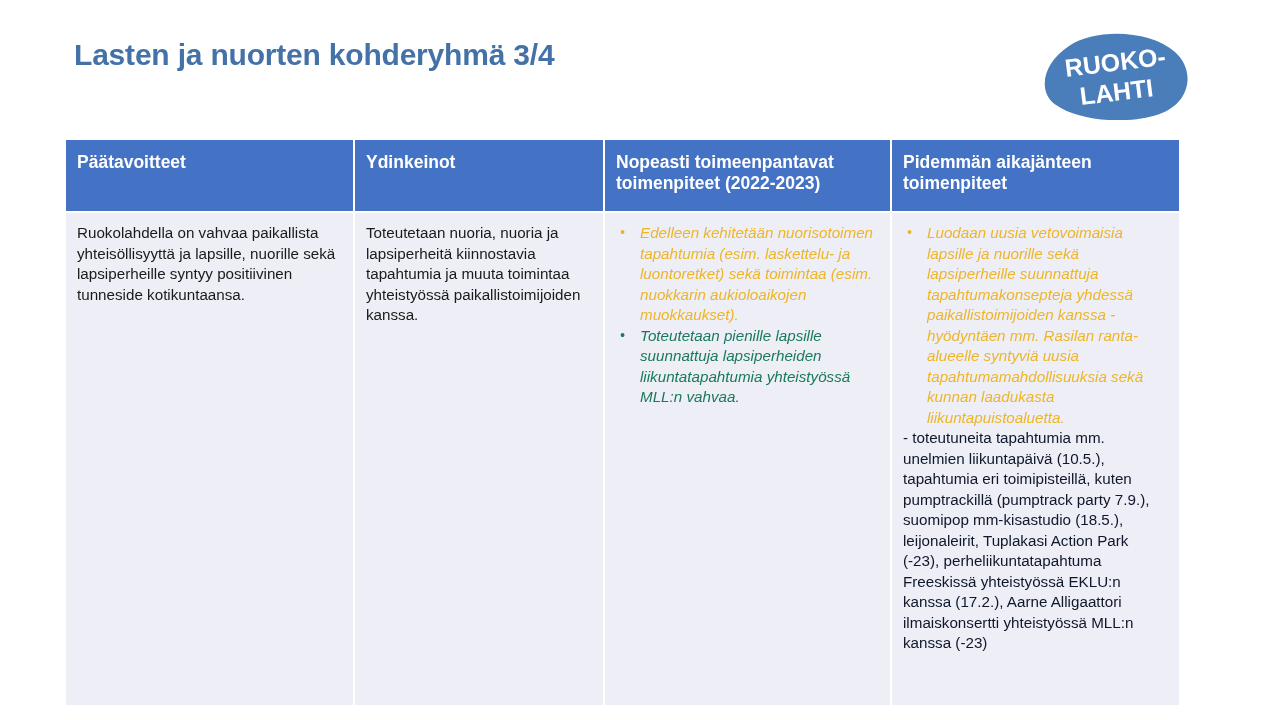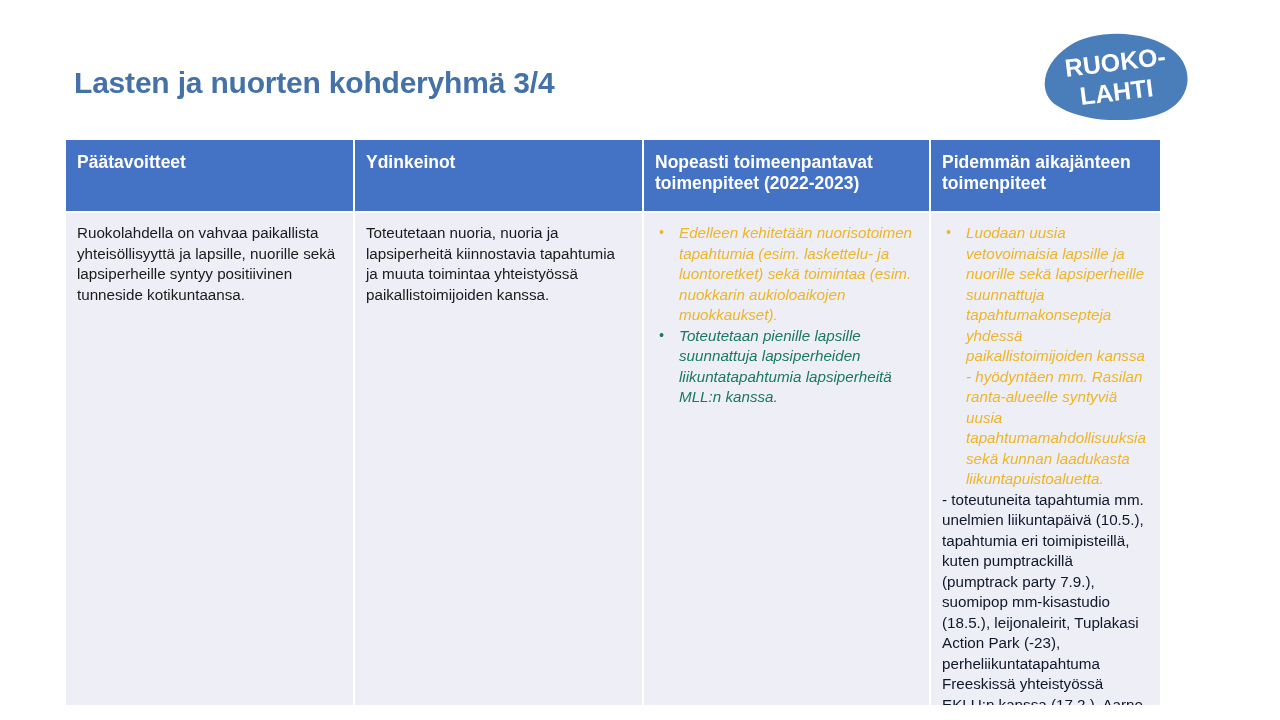--- a/index.html
+++ b/index.html
@@ -18,21 +18,21 @@
   .slide {
     position: absolute;
     inset: 0;
     background: #ffffff;
   }
 
   
   .slide-title {
     position: absolute;
     left: 74px;
-    top: 66px;
+    top: 38px;
     font-size: 30px;
     font-weight: bold;
     color: #4472a8;
     letter-spacing: -0.2px;
     white-space: nowrap;
   }
 
   
   .logo {
     position: absolute;
@@ -52,23 +52,23 @@
     display: flex;
     align-items: stretch;
     gap: 2px;
   }
   .col {
     display: flex;
     flex-direction: column;
     gap: 2px;
   }
   .col.c1 { width: 287px; }
-  .col.c2 { width: 287px; }
+  .col.c2 { width: 248px; }
   .col.c3 { width: 285px; }
-  .col.c4 { width: 229px; }
+  .col.c4 { width: 287px; }
 
   .th {
     background: #4472c4;
     color: #ffffff;
     font-size: 17.5px;
     font-weight: bold;
     line-height: 1.22;
     padding: 12px 11px 10px 11px;
     height: 49px;
     box-sizing: content-box;
@@ -150,21 +150,21 @@
       <div class="td">
         <p>Toteutetaan nuoria, nuoria ja lapsiperheitä kiinnostavia tapahtumia ja muuta toimintaa yhteistyössä paikallistoimijoiden kanssa.</p>
       </div>
     </div>
 
     <div class="col c3">
       <div class="th">Nopeasti toimeenpantavat toimenpiteet (2022-2023)</div>
       <div class="td">
         <ul class="bullets">
           <li class="gold">Edelleen kehitetään nuorisotoimen tapahtumia (esim. laskettelu- ja luontoretket)  sekä toimintaa (esim. nuokkarin aukioloaikojen muokkaukset).</li>
-          <li class="green">Toteutetaan pienille lapsille suunnattuja lapsiperheiden liikuntatapahtumia lapsiperheitä MLL:n kanssa.</li>
+          <li class="green">Toteutetaan pienille lapsille suunnattuja lapsiperheiden liikuntatapahtumia yhteistyössä MLL:n vahvaa.</li>
         </ul>
       </div>
     </div>
 
     <div class="col c4">
       <div class="th">Pidemmän aikajänteen toimenpiteet</div>
       <div class="td">
         <ul class="bullets">
           <li class="gold">Luodaan uusia vetovoimaisia lapsille ja nuorille sekä lapsiperheille suunnattuja tapahtumakonsepteja yhdessä paikallistoimijoiden kanssa - hyödyntäen mm. Rasilan ranta-alueelle syntyviä uusia tapahtumamahdollisuuksia sekä kunnan laadukasta liikuntapuistoaluetta.</li>
         </ul>

